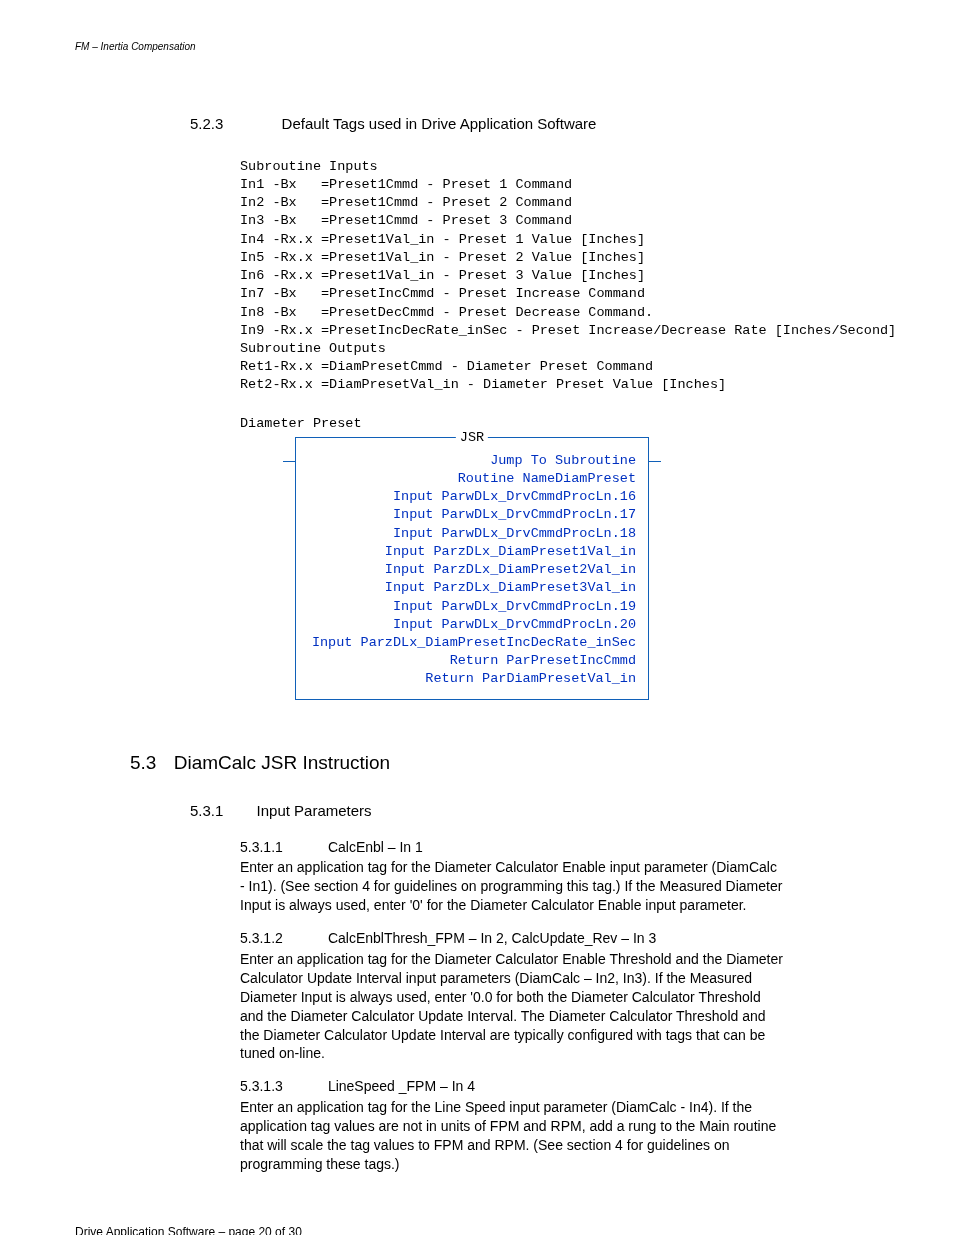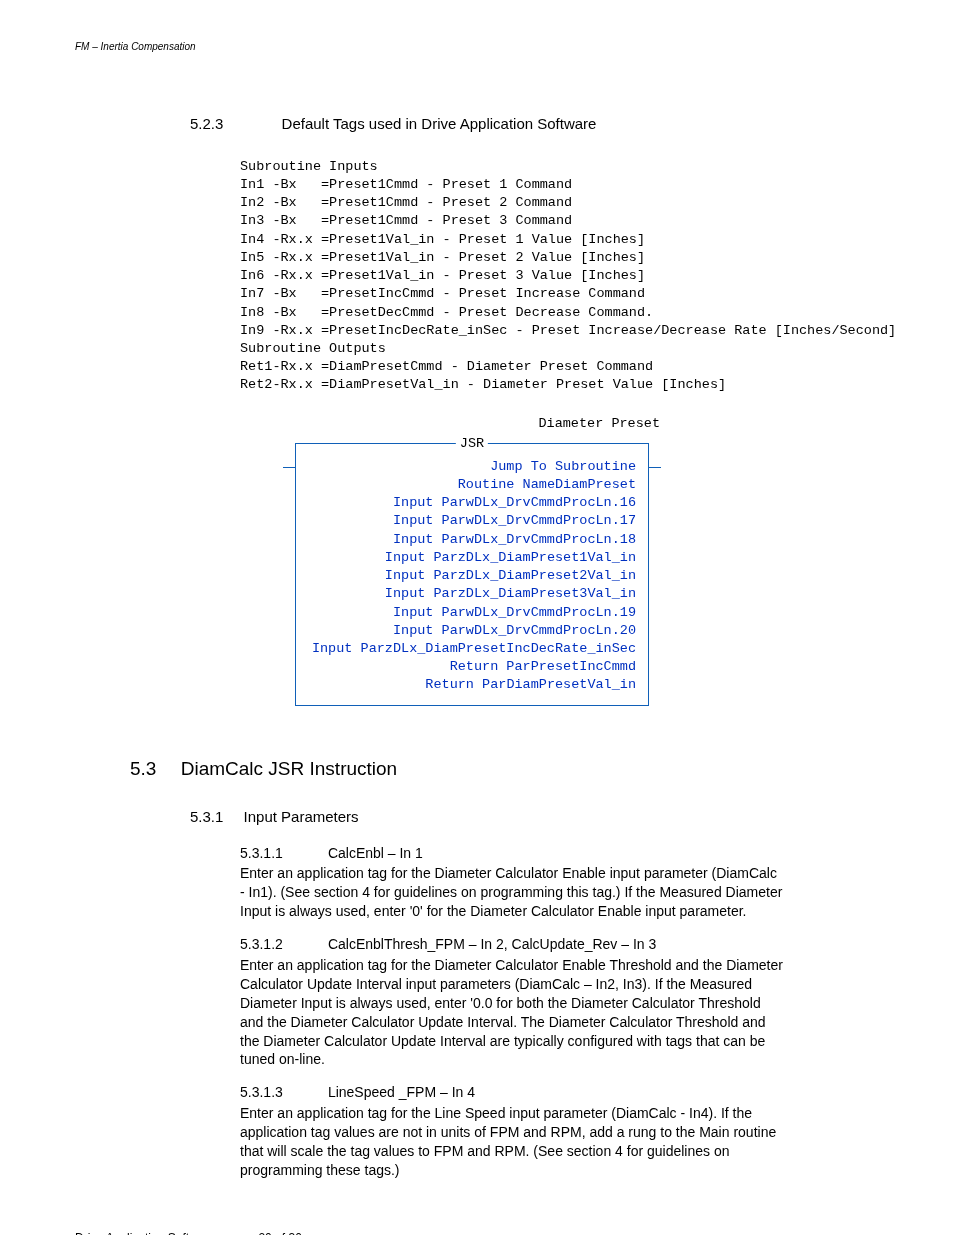--- a/index.html
+++ b/index.html
@@ -29,24 +29,24 @@
     font-family: "Courier New", Courier, monospace;
     font-size: 13.5px;
     white-space: pre;
     margin-left: 165px;
     margin-bottom: 20px;
     line-height: 1.35;
   }
   .diagram-title {
     font-family: "Courier New", Courier, monospace;
     font-size: 13.5px;
-    text-align: right;
+    text-align: left;
     margin-left: 165px;
     width: 420px;
-    margin-bottom: 10px;
+    margin-bottom: 4px;
   }
   .jsr-wrap {
     margin-left: 220px;
     position: relative;
     width: 354px;
     margin-bottom: 50px;
   }
   .jsr-box {
     border: 1px solid #1060b8;
     font-family: "Courier New", Courier, monospace;
@@ -78,28 +78,28 @@
     background: #1060b8;
   }
   .rung-left { left: -12px; }
   .rung-right { right: -12px; }
   .h53 {
     font-size: 19px;
     margin-left: 55px;
     margin-bottom: 26px;
   }
   .h53-num { display:inline-block; }
-  .h53-title { margin-left: 19px; }
+  .h53-title { margin-left: 12px; }
   .h531 {
     font-size: 15px;
     margin-left: 115px;
     margin-bottom: 16px;
   }
   .h531-num { display:inline-block; }
-  .h531-title { margin-left: 16px; }
+  .h531-title { margin-left: 29px; }
   .sub-sec {
     margin-left: 165px;
     margin-right: 110px;
     margin-bottom: 14px;
   }
   .sub-sec .t-line { margin-bottom: 2px; }
   .sub-sec .t-num { display:inline-block; width: 84px; }
   .sub-sec .body { }
   .page-footer {
     font-size: 12px;

